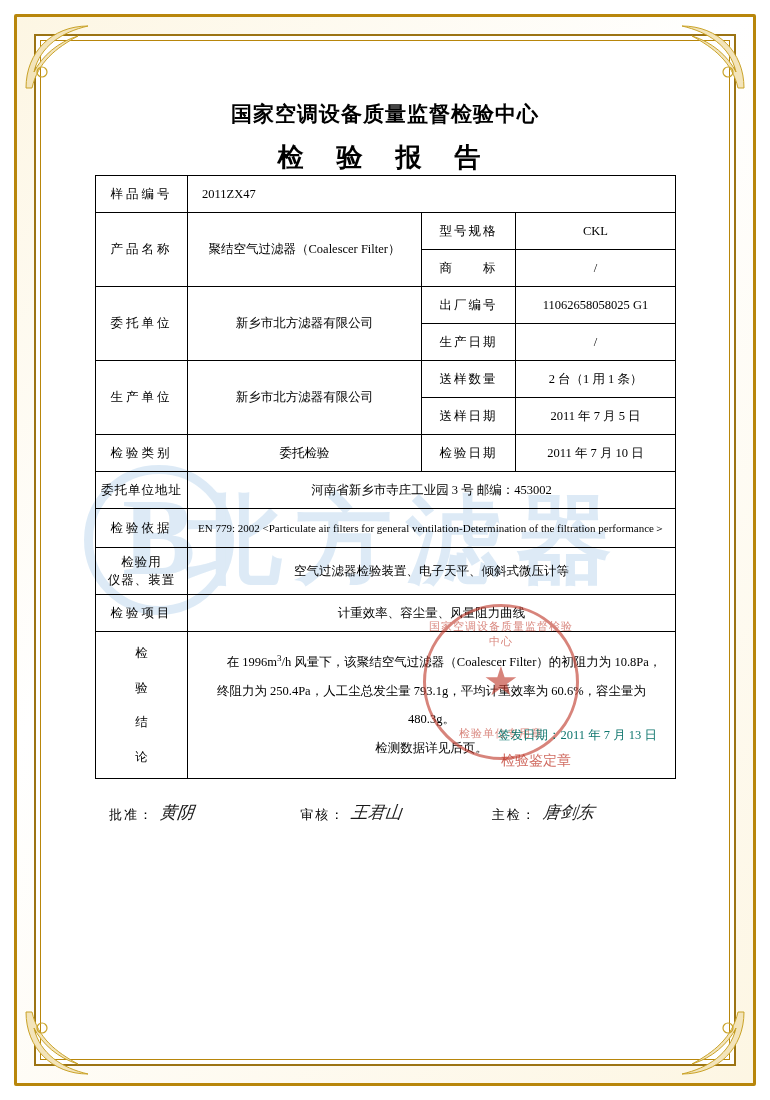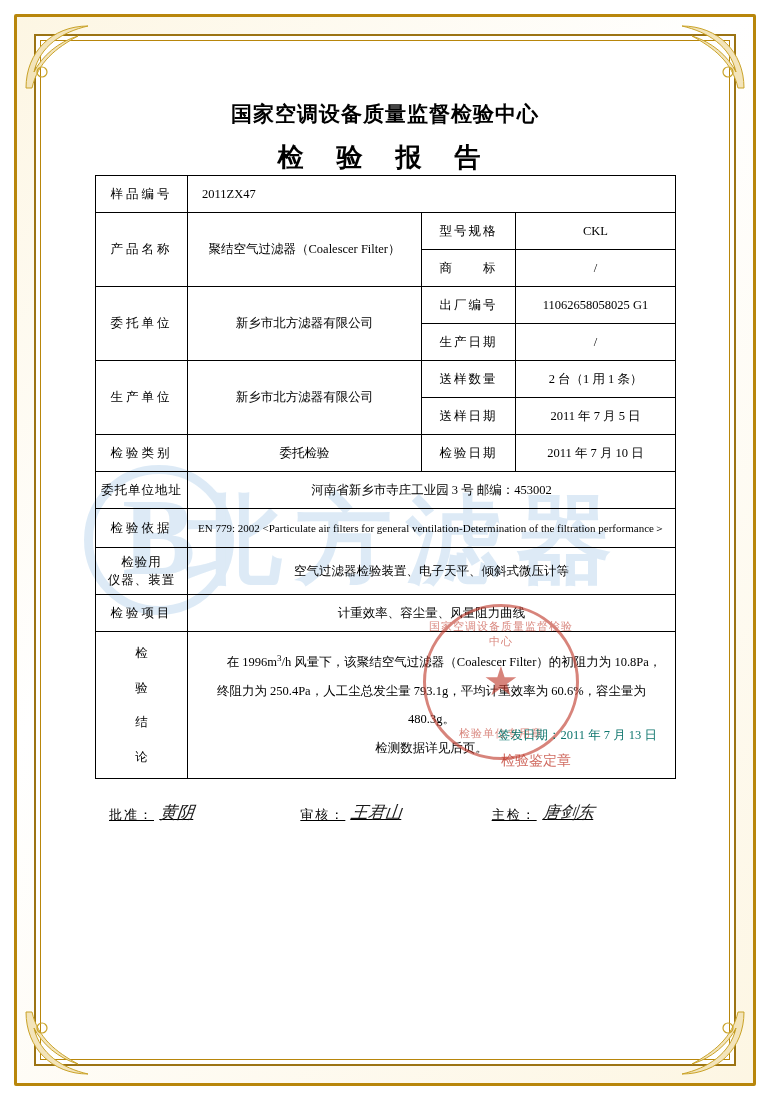--- a/index.html
+++ b/index.html
@@ -271,21 +271,20 @@
     opacity: .75;
   }
 
   
   .sign-row {
     display: flex;
     font-size: 13px;
     margin-top: 22px;
     padding-left: 14px;
     gap: 8px;
-    text-decoration: underline;
   }
   .sign-cell {
     display: flex;
     align-items: flex-end;
     gap: 6px;
     flex: 1;
   }
   .sign-label { letter-spacing: 2px; white-space: nowrap; }
   .sign-name {
     font-family: "Liberation Serif", serif;

